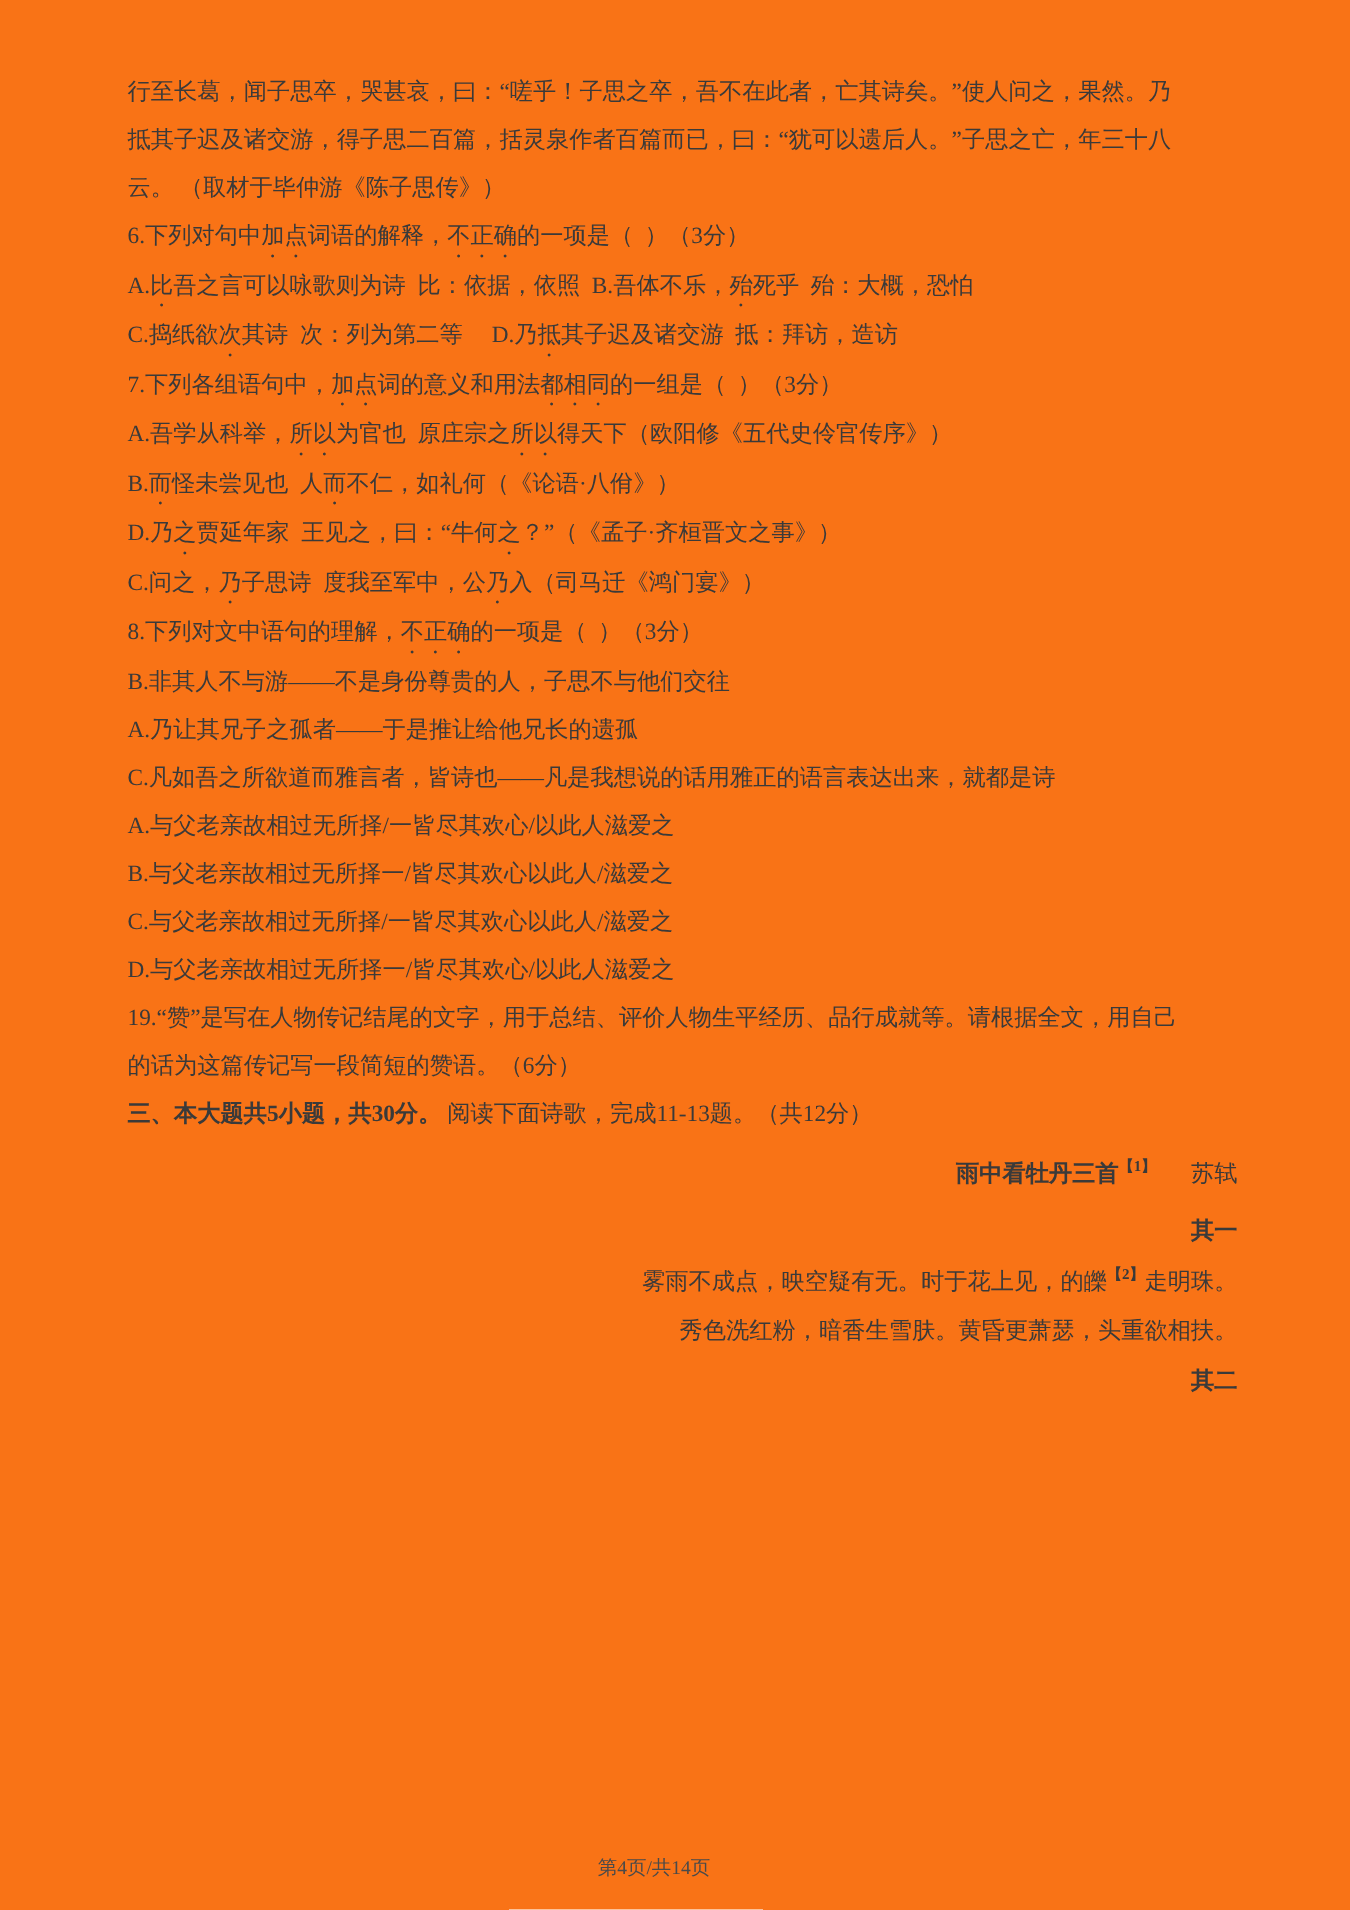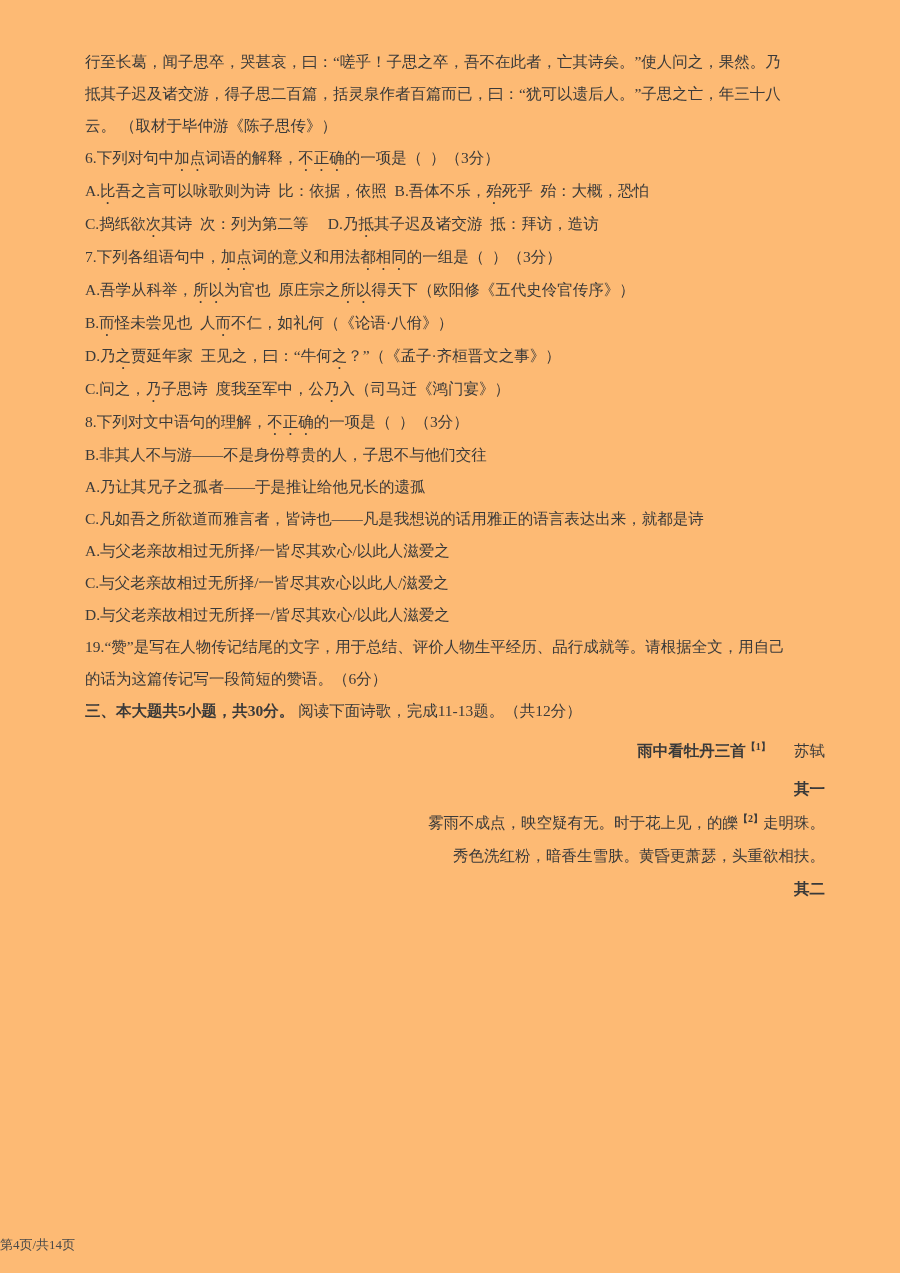--- a/index.html
+++ b/index.html
@@ -7,21 +7,21 @@
     padding: 0;
     background: #ffffff;
     width: 900px;
     height: 1273px;
     overflow: hidden;
   }
   .page {
     position: relative;
     width: 900px;
     height: 1273px;
-    background: #fdba74;
+    background: #f97316;
     font-family: "Liberation Serif", "DejaVu Serif", serif;
     color: #3a3a3a;
   }
   .content {
     position: absolute;
     top: 46px;
     left: 85px;
     width: 740px;
     font-size: 15.5px;
   }
@@ -46,21 +46,21 @@
     line-height: 1;
   }
   .seg-bold {
     font-weight: bold;
   }
   .page-footer {
     position: absolute;
     left: 0;
     top: 1236px;
     width: 872px;
-    text-align: left;
+    text-align: center;
     font-size: 13px;
     color: #4a4a4a;
   }
 </style>
 </head>
 <body>
 
 <div class="page">
   <div class="content" id="content">
       <div class="line"><span>行至长葛，闻子思卒，哭甚哀，曰：“嗟乎！子思之卒，吾不在此者，亡其诗矣。”使人问之，果然。乃</span></div>
@@ -72,20 +72,21 @@
       <div class="line"><span>7.下列各组语句中，</span><span class="seg-em">加点</span><span>词的意义和用法</span><span class="seg-em">都相同</span><span>的一组是（  ）（3分）</span></div>
       <div class="line"><span>A.吾学从科举，</span><span class="seg-em">所以</span><span>为官也  原庄宗之</span><span class="seg-em">所以</span><span>得天下（欧阳修《五代史伶官传序》）</span></div>
       <div class="line"><span>B.</span><span class="seg-em">而</span><span>怪未尝见也  人</span><span class="seg-em">而</span><span>不仁，如礼何（《论语·八佾》）</span></div>
       <div class="line"><span>D.乃</span><span class="seg-em">之</span><span>贾延年家  王见之，曰：“牛何</span><span class="seg-em">之</span><span>？”（《孟子·齐桓晋文之事》）</span></div>
       <div class="line"><span>C.问之，</span><span class="seg-em">乃</span><span>子思诗  度我至军中，公</span><span class="seg-em">乃</span><span>入（司马迁《鸿门宴》）</span></div>
       <div class="line"><span>8.下列对文中语句的理解，</span><span class="seg-em">不正确</span><span>的一项是（  ）（3分）</span></div>
       <div class="line"><span>B.非其人不与游——不是身份尊贵的人，子思不与他们交往</span></div>
       <div class="line"><span>A.乃让其兄子之孤者——于是推让给他兄长的遗孤</span></div>
       <div class="line"><span>C.凡如吾之所欲道而雅言者，皆诗也——凡是我想说的话用雅正的语言表达出来，就都是诗</span></div>
       <div class="line"><span>A.与父老亲故相过无所择/一皆尽其欢心/以此人滋爱之</span></div>
+      <div class="line"><span>B.与父老亲故相过无所择一/皆尽其欢心以此人/滋爱之</span></div>
       <div class="line"><span>C.与父老亲故相过无所择/一皆尽其欢心以此人/滋爱之</span></div>
       <div class="line"><span>D.与父老亲故相过无所择一/皆尽其欢心/以此人滋爱之</span></div>
       <div class="line"><span>19.“赞”是写在人物传记结尾的文字，用于总结、评价人物生平经历、品行成就等。请根据全文，用自己</span></div>
       <div class="line"><span>的话为这篇传记写一段简短的赞语。（6分）</span></div>
       <div class="line" style=""><span class="seg-bold">三、本大题共5小题，共30分。</span><span> 阅读下面诗歌，完成11-13题。（共12分）</span></div>
       <div class="line center" style="margin-top: 8px;"><span class="seg-bold">雨中看牡丹三首</span><span class="seg-sup">【1】</span><span>      苏轼</span></div>
       <div class="line center" style="margin-top: 6px;"><span class="seg-bold">其一</span></div>
       <div class="line center" style="margin-top: 2px;"><span>雾雨不成点，映空疑有无。时于花上见，的皪</span><span class="seg-sup">【2】</span><span>走明珠。</span></div>
       <div class="line center" style="margin-top: 1px;"><span>秀色洗红粉，暗香生雪肤。黄昏更萧瑟，头重欲相扶。</span></div>
       <div class="line center" style="margin-top: 1px;"><span class="seg-bold">其二</span></div>

